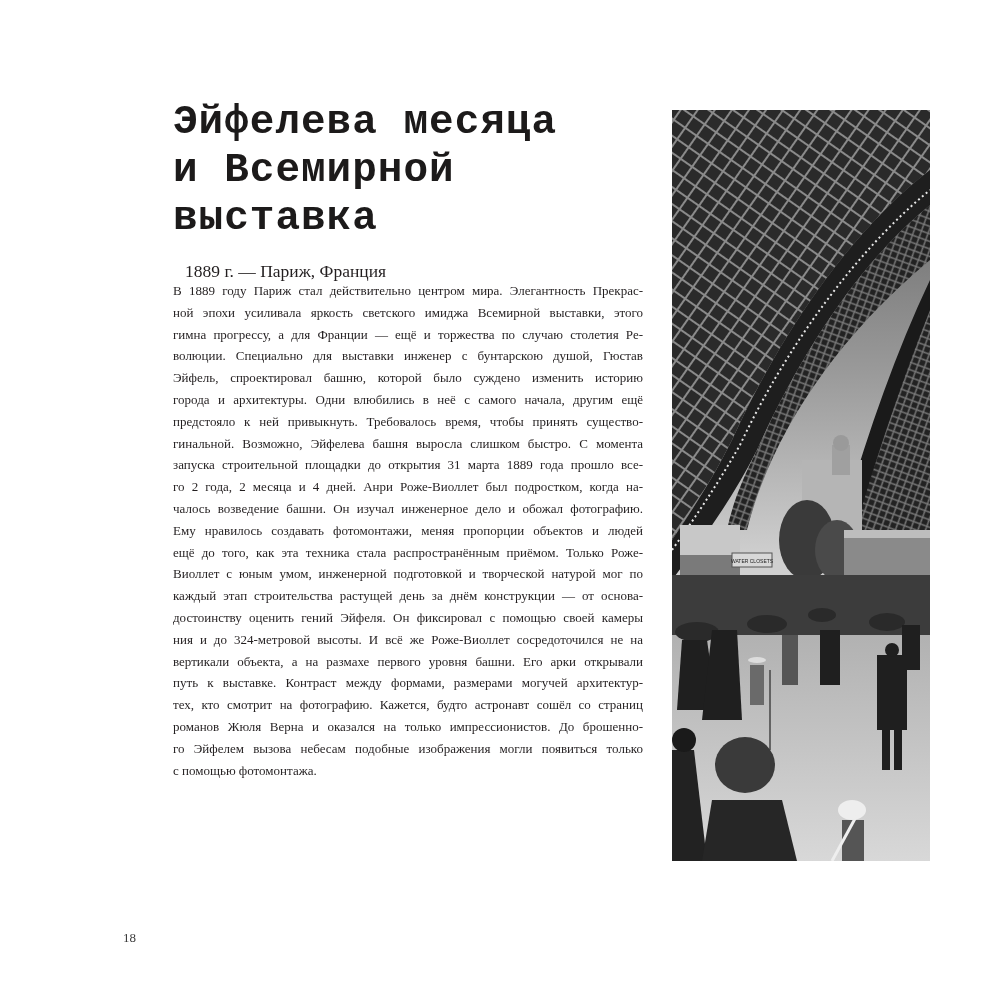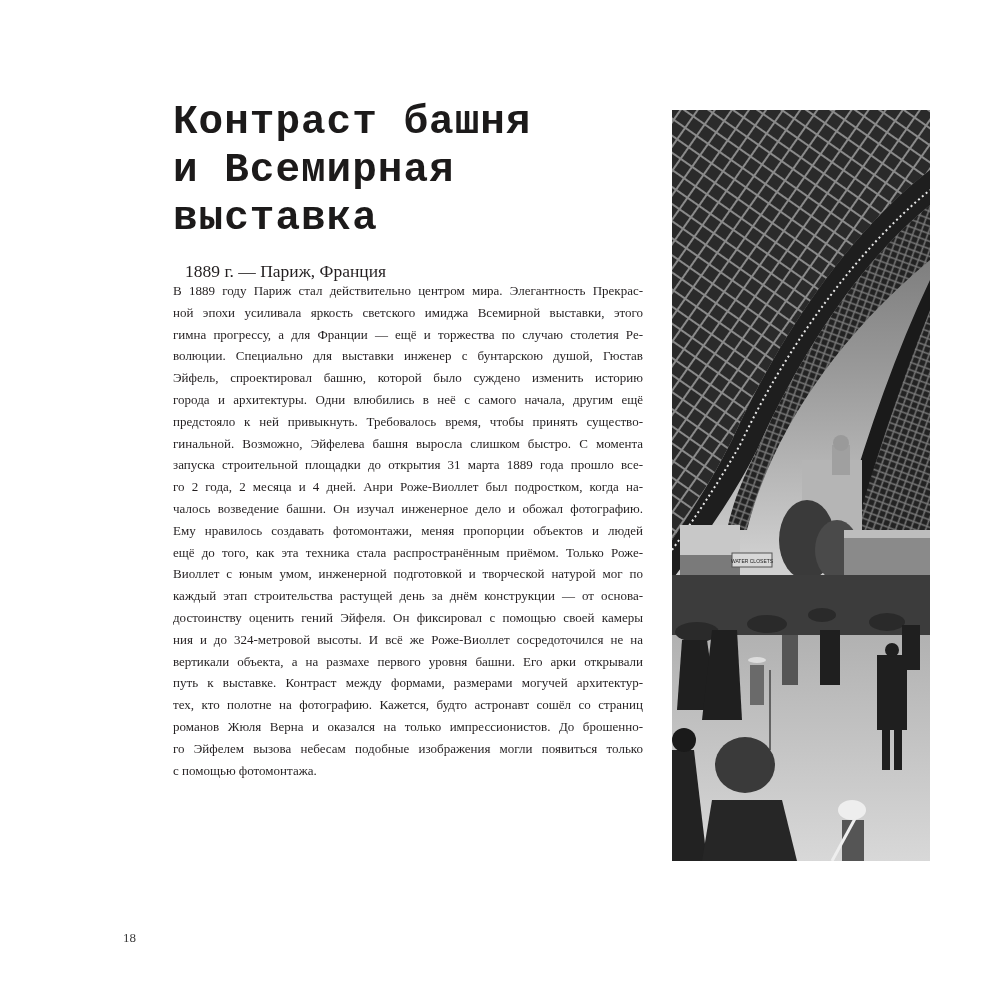--- a/index.html
+++ b/index.html
@@ -80,22 +80,22 @@
       top: 930px;
       font-family: Liberation Serif, serif;
       font-size: 13px;
       color: #3a3a3a;
     }
   </style>
 </head>
 <body>
 
 <h1 class="title">
-  <span>Контраст башня</span>
-  <span>и Всемирная</span>
+  <span>Эйфелева месяца</span>
+  <span>и Всемирной</span>
   <span>выставка</span>
 </h1>
 
 <p class="subtitle">1889 г. — Париж, Франция</p>
 
 <div class="body-text">
   <span class="line">В 1889 году Париж стал действительно центром мира. Элегантность Прекрас-</span>
   <span class="line">ной эпохи усиливала яркость светского имиджа Всемирной выставки, этого</span>
   <span class="line">гимна прогрессу, а для Франции — ещё и торжества по случаю столетия Ре-</span>
   <span class="line">волюции. Специально для выставки инженер с бунтарскою душой, Гюстав</span>
@@ -107,21 +107,21 @@
   <span class="line">го 2 года, 2 месяца и 4 дней. Анри Роже-Виоллет был подростком, когда на-</span>
   <span class="line">чалось возведение башни. Он изучал инженерное дело и обожал фотографию.</span>
   <span class="line">Ему нравилось создавать фотомонтажи, меняя пропорции объектов и людей</span>
   <span class="line">ещё до того, как эта техника стала распространённым приёмом. Только Роже-</span>
   <span class="line">Виоллет с юным умом, инженерной подготовкой и творческой натурой мог по</span>
   <span class="line">каждый этап строительства растущей день за днём конструкции — от основа-</span>
   <span class="line">достоинству оценить гений Эйфеля. Он фиксировал с помощью своей камеры</span>
   <span class="line">ния и до 324-метровой высоты. И всё же Роже-Виоллет сосредоточился не на</span>
   <span class="line">вертикали объекта, а на размахе первого уровня башни. Его арки открывали</span>
   <span class="line">путь к выставке. Контраст между формами, размерами могучей архитектур-</span>
-  <span class="line">тех, кто полотне на фотографию. Кажется, будто астронавт сошёл со страниц</span>
+  <span class="line">тех, кто смотрит на фотографию. Кажется, будто астронавт сошёл со страниц</span>
   <span class="line">романов Жюля Верна и оказался на только импрессионистов. До брошенно-</span>
   <span class="line">го Эйфелем вызова небесам подобные изображения могли появиться только</span>
   <span class="line last">с помощью фотомонтажа.</span>
 </div>
 
 <div class="photo" aria-label="Black-and-white photograph: arches of the Eiffel Tower above a crowd at the 1889 Exposition Universelle">
   <svg width="258" height="751" viewBox="0 0 258 751" xmlns="http://www.w3.org/2000/svg">
     <defs>
       <linearGradient id="sky" x1="0" y1="0" x2="0" y2="1">
         <stop offset="0" stop-color="#5a5a5a"></stop>

